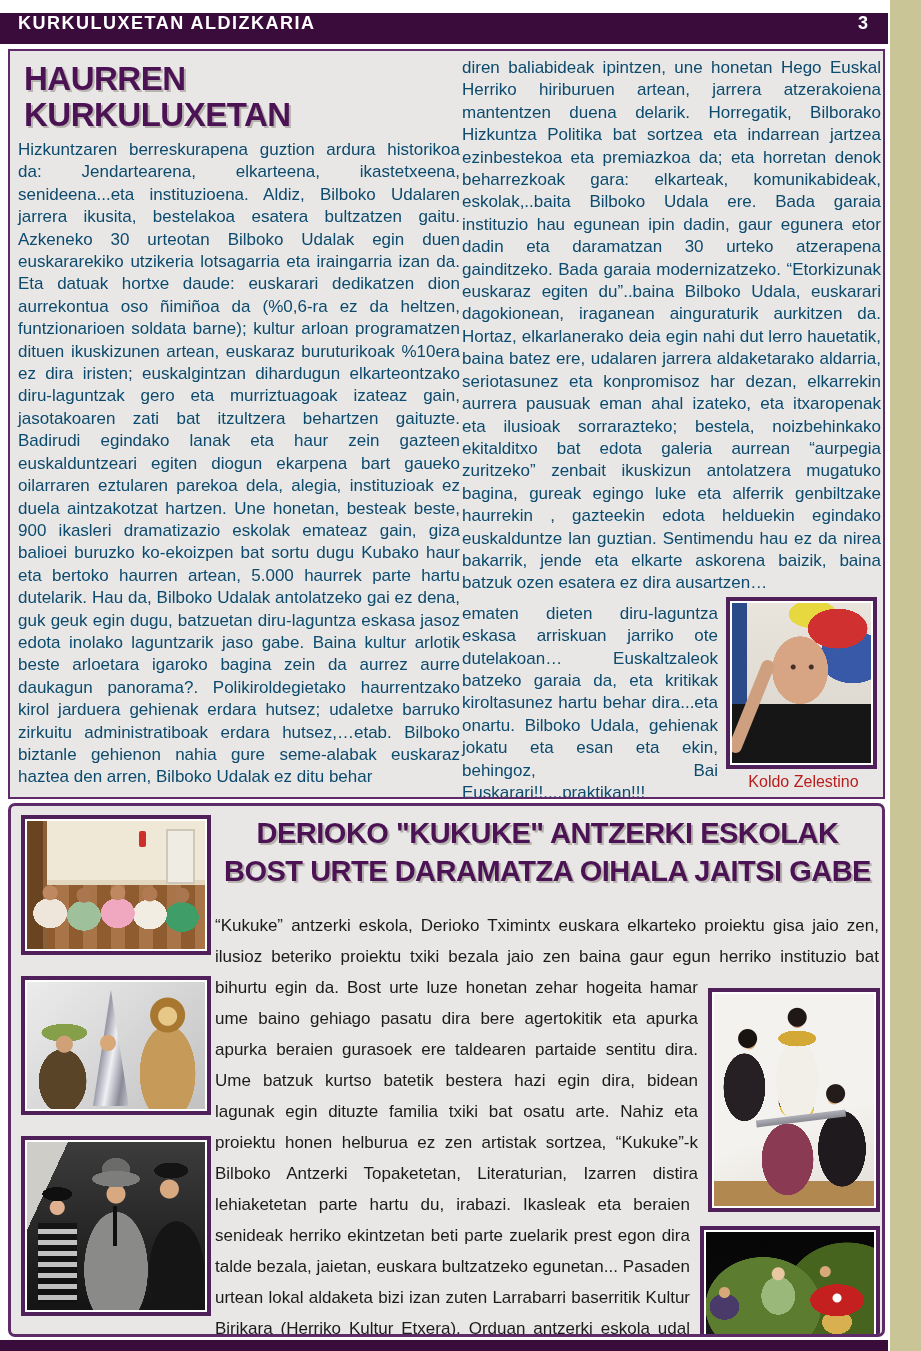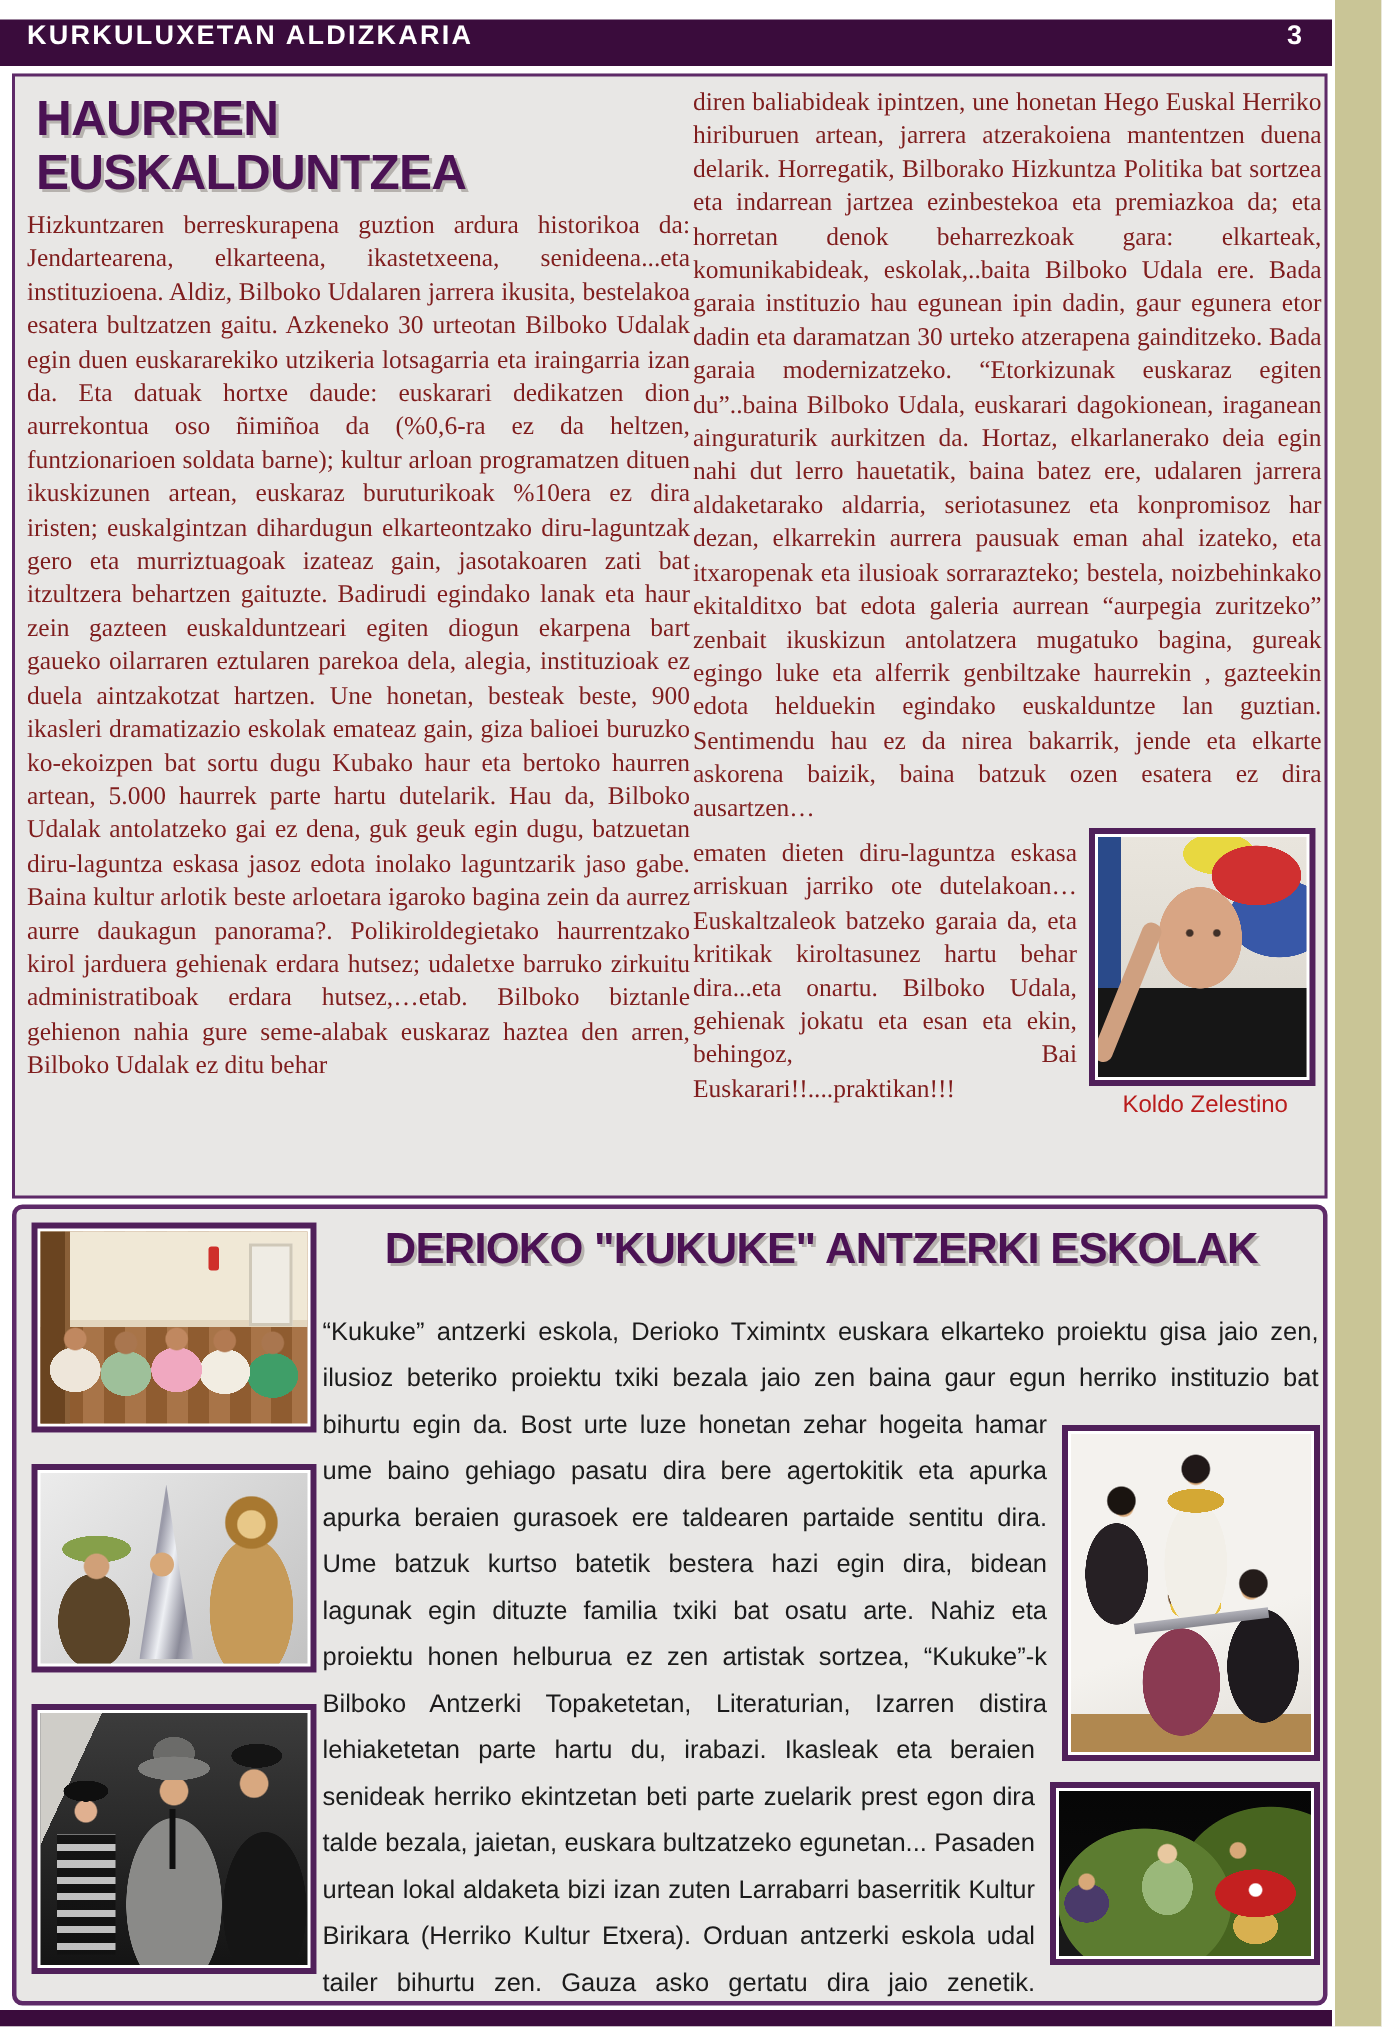--- a/index.html
+++ b/index.html
@@ -22,21 +22,21 @@
   .article1-box{left:8px;top:49px;width:877px;height:750px;}
   .article2-box{left:8px;top:803px;width:877px;height:534px;border-width:3px;border-radius:7px;}
 
   .display{
     font-weight:800;color:#4b1254;text-shadow:2px 2px 0 #b6b2ae;
     font-family:"Liberation Sans", sans-serif;letter-spacing:-0.5px;
   }
   .title1-l1{font-size:33px;line-height:36px;padding:8px 0 0 6px;}
   .title1-l2{font-size:33px;line-height:36px;text-align:right;padding-right:2px;}
   .bodytext{
-    font-size:17px;line-height:22.4px;text-align:justify;color:#7f1d1d;margin-top:6px;font-family:Liberation Serif, serif;
+    font-size:17px;line-height:22.4px;text-align:justify;color:#0c4a6e;margin-top:6px;
   }
   .col-left{position:absolute;left:8px;top:2px;width:442px;}
   .col-right{position:absolute;left:452px;top:4px;width:419px;}
   .rc-top{margin-top:2px;}
   .rc-bottom{display:flex;gap:8px;margin-top:2px;}
   .rc-text{width:256px;}
   .photo-col{width:155px;flex:0 0 auto;}
   .caption{font-size:16px;text-align:center;color:#b91c1c;margin-top:4px;}
 
   .pframe{border:4px solid #50205a;background:#fff;padding:2px;box-sizing:border-box;}
@@ -160,21 +160,21 @@
 
 <div class="khaki-strip"></div>
 
 <div class="header-bar">
   <span class="htitle">KURKULUXETAN ALDIZKARIA</span>
   <span class="hpage">3</span>
 </div>
 
 <div class="box article1-box">
   <div class="col-left">
-    <div class="display title1-l1">HAURREN EUSKALDUNTZEA</div>
+    <div class="display title1-l1">HAURREN KURKULUXETAN</div>
     <div class="bodytext">Hizkuntzaren berreskurapena guztion ardura historikoa da: Jendartearena, elkarteena, ikastetxeena, senideena...eta instituzioena. Aldiz, Bilboko Udalaren jarrera ikusita, bestelakoa esatera bultzatzen gaitu. Azkeneko 30 urteotan Bilboko Udalak egin duen euskararekiko utzikeria lotsagarria eta iraingarria izan da. Eta datuak hortxe daude: euskarari dedikatzen dion aurrekontua oso ñimiñoa da (%0,6-ra ez da heltzen, funtzionarioen soldata barne); kultur arloan programatzen dituen ikuskizunen artean, euskaraz buruturikoak %10era ez dira iristen; euskalgintzan dihardugun elkarteontzako diru-laguntzak gero eta murriztuagoak izateaz gain, jasotakoaren zati bat itzultzera behartzen gaituzte. Badirudi egindako lanak eta haur zein gazteen euskalduntzeari egiten diogun ekarpena bart gaueko oilarraren eztularen parekoa dela, alegia, instituzioak ez duela aintzakotzat hartzen. Une honetan, besteak beste, 900 ikasleri dramatizazio eskolak emateaz gain, giza balioei buruzko ko-ekoizpen bat sortu dugu Kubako haur eta bertoko haurren artean, 5.000 haurrek parte hartu dutelarik. Hau da, Bilboko Udalak antolatzeko gai ez dena, guk geuk egin dugu, batzuetan diru-laguntza eskasa jasoz edota inolako laguntzarik jaso gabe. Baina kultur arlotik beste arloetara igaroko bagina zein da aurrez aurre daukagun panorama?. Polikiroldegietako haurrentzako  kirol jarduera gehienak erdara hutsez; udaletxe barruko zirkuitu administratiboak erdara hutsez,…etab. Bilboko biztanle gehienon nahia gure seme-alabak euskaraz haztea den arren, Bilboko Udalak ez ditu behar</div>
   </div>
   <div class="col-right">
     <div class="bodytext rc-top">diren baliabideak ipintzen, une honetan Hego Euskal Herriko hiriburuen artean, jarrera atzerakoiena mantentzen duena delarik. Horregatik,  Bilborako Hizkuntza Politika bat sortzea eta indarrean jartzea ezinbestekoa eta premiazkoa da; eta horretan denok beharrezkoak gara: elkarteak, komunikabideak, eskolak,..baita Bilboko Udala ere. Bada garaia instituzio hau egunean ipin dadin, gaur egunera etor dadin eta daramatzan 30 urteko atzerapena gainditzeko. Bada garaia modernizatzeko. “Etorkizunak euskaraz egiten du”..baina Bilboko Udala, euskarari dagokionean, iraganean ainguraturik aurkitzen da. Hortaz, elkarlanerako deia egin nahi dut lerro hauetatik, baina batez ere, udalaren jarrera  aldaketarako aldarria, seriotasunez eta konpromisoz har dezan, elkarrekin aurrera pausuak eman ahal izateko, eta itxaropenak eta ilusioak sorrarazteko;  bestela, noizbehinkako ekitalditxo bat  edota galeria aurrean “aurpegia zuritzeko” zenbait ikuskizun  antolatzera mugatuko bagina,  gureak egingo luke eta  alferrik genbiltzake  haurrekin , gazteekin edota helduekin egindako euskalduntze lan guztian. Sentimendu hau ez da nirea bakarrik, jende eta elkarte askorena baizik, baina batzuk ozen esatera ez dira ausartzen…</div>
     <div class="rc-bottom">
       <div class="bodytext rc-text">ematen dieten diru-laguntza eskasa arriskuan jarriko ote dutelakoan…  Euskaltzaleok batzeko garaia da, eta kritikak kiroltasunez hartu behar dira...eta onartu.  Bilboko Udala, gehienak jokatu eta esan  eta ekin, behingoz, Bai Euskarari!!....praktikan!!!</div>
       <div class="photo-col">
         <div class="pframe ph-koldo">
           <div class="pimg art-koldo">
             <div class="prop-arm"></div>
@@ -203,20 +203,21 @@
     <div class="pframe ph3">
       <div class="pimg art-gangsters">
         <div class="prop-stripes"></div>
         <div class="prop-tie"></div>
       </div>
     </div>
   </div>
 
   <div class="a2-content">
     <div class="display title2">DERIOKO "KUKUKE"  ANTZERKI ESKOLAK</div>
+    <div class="display title2">BOST URTE DARAMATZA OIHALA JAITSI GABE</div>
     <div class="bodytext2">
       <div class="fl-spacer"></div>
       <div class="pframe fl-photo ph-egypt">
         <div class="pimg art-egypt">
           <div class="prop-sword"></div>
         </div>
       </div>
       <div class="pframe fl-photo ph-stage">
         <div class="pimg art-stage"></div>
       </div>

